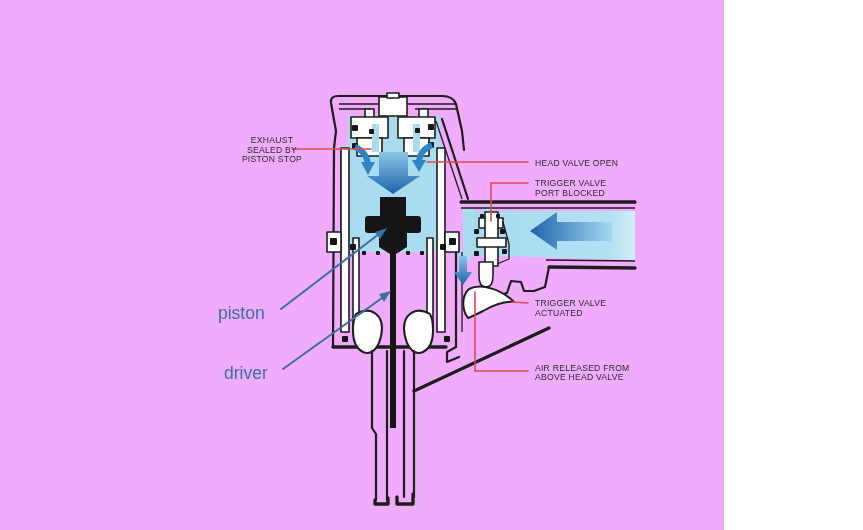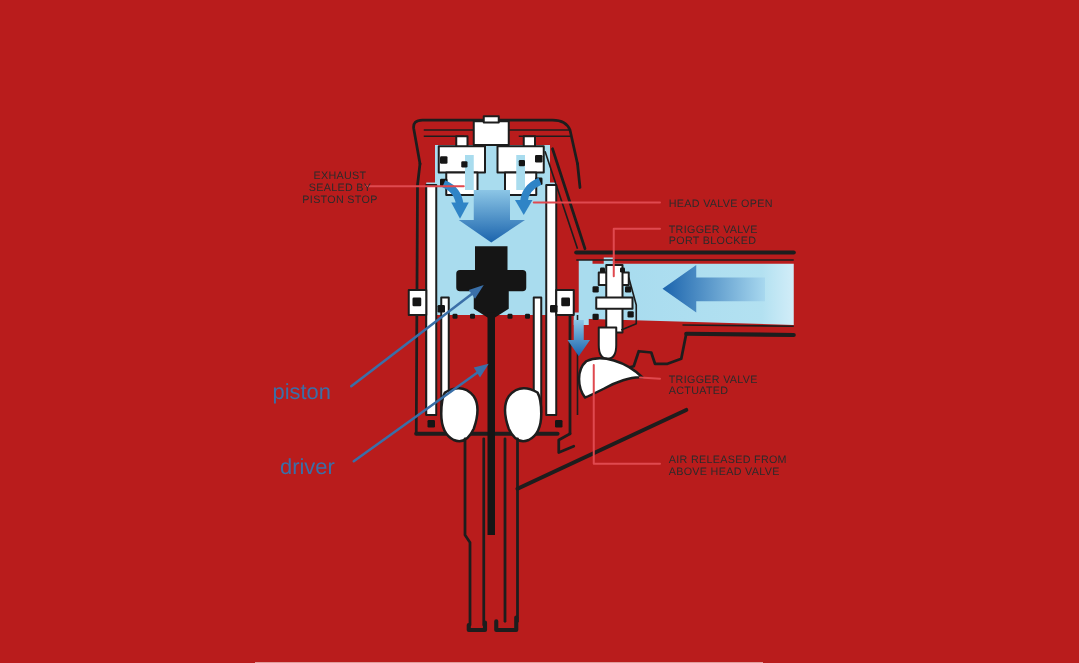--- a/index.html
+++ b/index.html
@@ -1,16 +1,16 @@
 <!DOCTYPE html>
 <html><head>
 <meta charset="utf-8">
 <style>
   html,body{margin:0;padding:0;background:#ffffff;}
-  .stage{position:relative;width:863px;height:530px;background:#b91c1c;overflow:hidden;
+  .stage{position:relative;width:724px;height:530px;background:#f0abfc;overflow:hidden;
          font-family:"Liberation Sans", sans-serif;}
   svg{display:block;}
   .oln{fill:none;stroke:#1d1d1d;stroke-width:2.2;stroke-linejoin:round;stroke-linecap:round;}
   .oln-thin{fill:none;stroke:#1d1d1d;stroke-width:1.3;stroke-linejoin:round;}
   .oln-thick{fill:none;stroke:#1d1d1d;stroke-width:3.3;stroke-linejoin:round;stroke-linecap:round;}
   .wht{fill:#ffffff;stroke:#1d1d1d;stroke-width:1.6;stroke-linejoin:round;}
   .wht2{fill:#ffffff;stroke:#1d1d1d;stroke-width:2;stroke-linejoin:round;}
   .dot{fill:#151515;stroke:none;}
   .blk{fill:#151515;stroke:none;}
   .air{fill:#a9dcee;stroke:none;}

